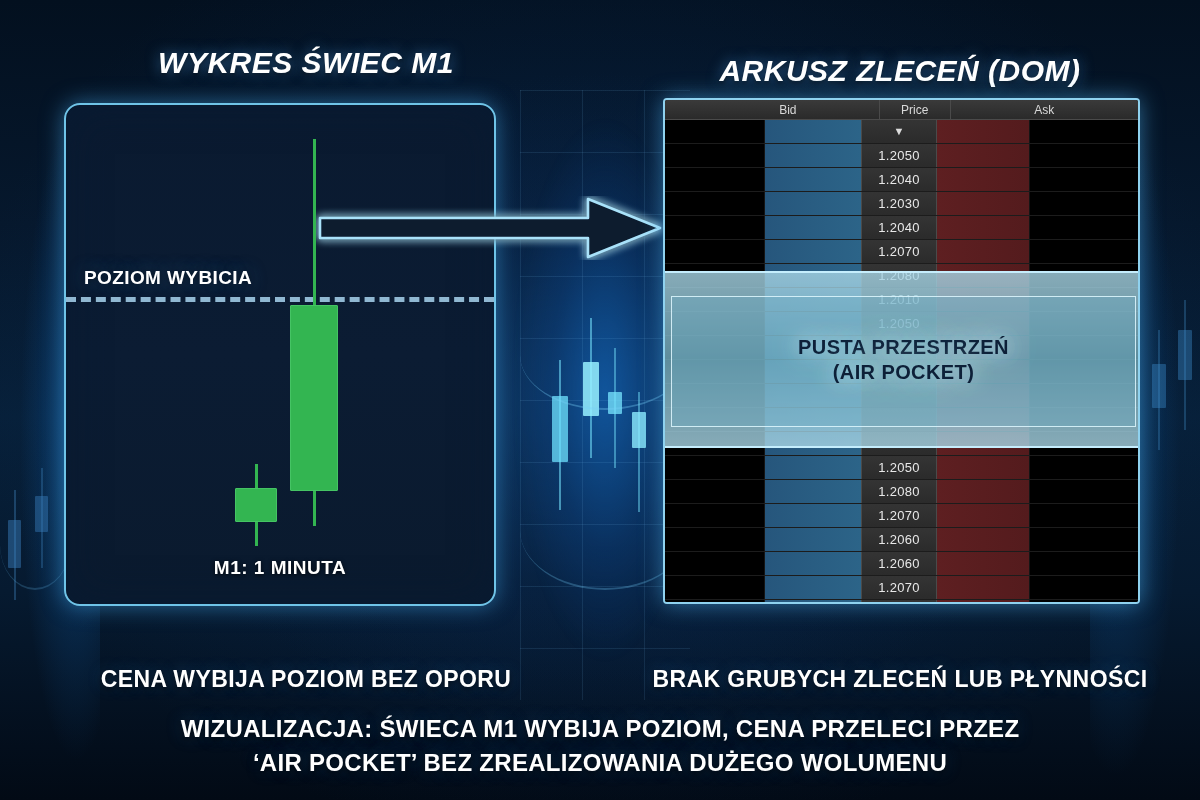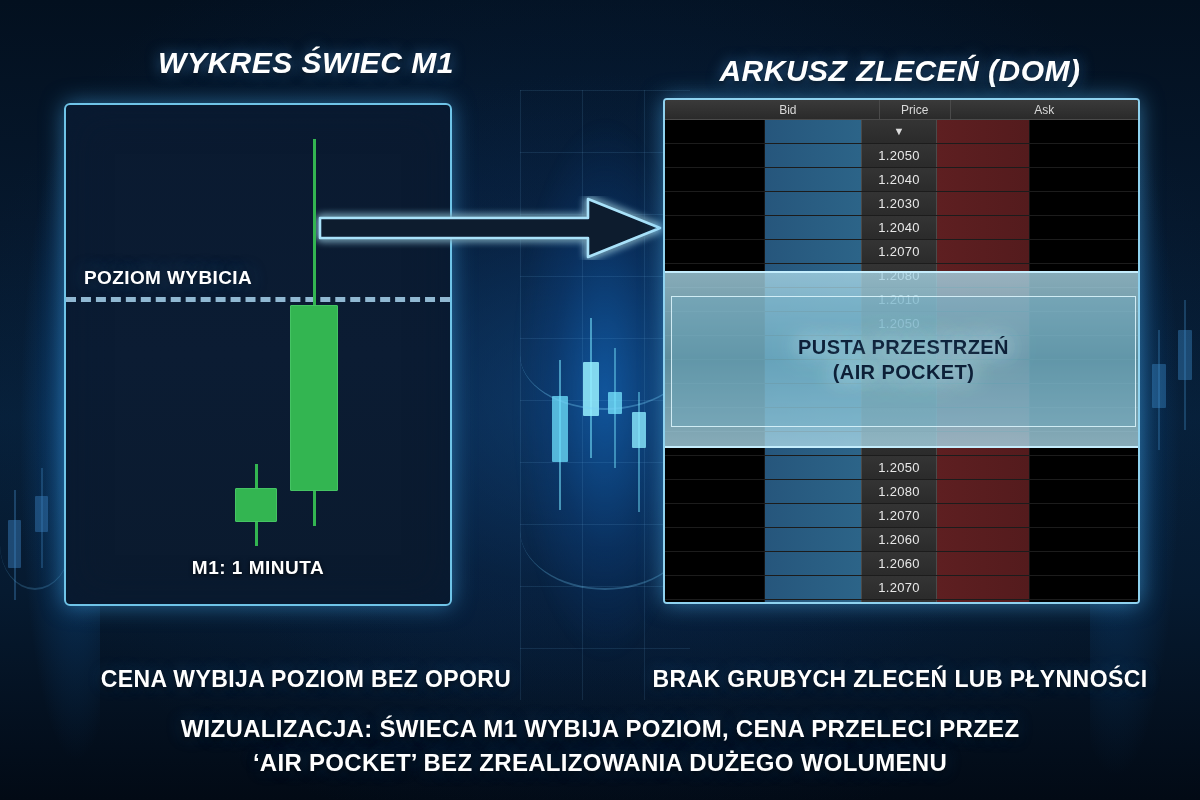--- a/index.html
+++ b/index.html
@@ -47,24 +47,24 @@
     position:absolute; text-align:center; color:#ffffff;
     font-weight:bold; font-size:30px; letter-spacing:0.5px;
     text-shadow:0 0 14px rgba(90,175,255,0.55), 0 2px 4px rgba(0,0,0,0.85);
     white-space:nowrap;
     font-style:italic;
   }
   #title-left{ left:64px; top:46px; width:484px; }
   #title-right{ left:660px; top:46px; width:480px;margin-top:8px; }
   
   #chart-panel{
-    position:absolute; left:64px; top:103px; width:388px; height:503px;
+    position:absolute; left:64px; top:103px; width:432px; height:503px;
     background:linear-gradient(180deg,#0a1a30 0%,#0b1c33 50%,#0a1a2e 100%);
     border:2px solid #6fc4e8;
-    border-radius:6px;
+    border-radius:16px;
     box-shadow:0 0 22px rgba(70,170,235,0.55), inset 0 0 40px rgba(8,26,50,0.8);
   }
   #breakout-line{
     position:absolute; left:0; top:192px; width:100%; height:0;
     border-top:5px dashed #9cc6e0;
     opacity:0.92;
   }
   #breakout-label{
     position:absolute; left:18px; top:162px;
     color:#fff; font-weight:bold; font-size:19px; letter-spacing:0.4px;

